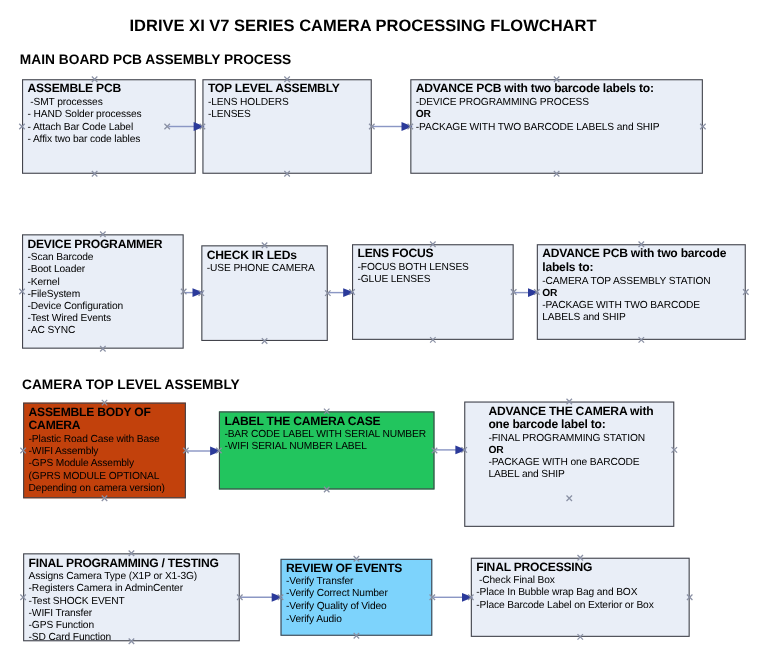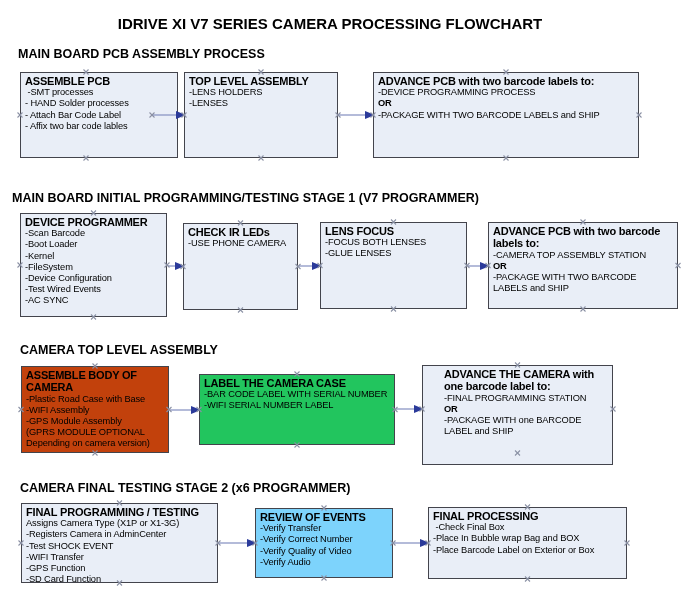--- a/index.html
+++ b/index.html
@@ -25,23 +25,21 @@
   svg.overlay{position:absolute;left:0;top:0;pointer-events:none;}
 </style>
 </head>
 <body>
 
 <div class="canvas">
 
   <div class="chart-title">IDRIVE XI V7 SERIES CAMERA PROCESSING FLOWCHART</div>
 
   <div class="sh" style="left:18px;top:47px">MAIN BOARD PCB ASSEMBLY PROCESS</div>
-  <div class="sh" style="left:12px;top:191px">MAIN BOARD INITIAL PROGRAMMING/TESTING STAGE 1 (V7 PROGRAMMER)</div>
   <div class="sh" style="left:20px;top:343px">CAMERA TOP LEVEL ASSEMBLY</div>
-  <div class="sh" style="left:20px;top:481px">CAMERA FINAL TESTING STAGE 2 (x6 PROGRAMMER)</div>
 
   <div class="box" style="left: 20px; top: 72px; width: 158px; height: 86px; background: rgb(233, 238, 247); border-color: rgb(67, 68, 76);">
     <div class="bt">ASSEMBLE PCB</div>
     <div class="bl"> -SMT processes</div>
     <div class="bl">- HAND Solder processes</div>
     <div class="bl">- Attach Bar Code Label</div>
     <div class="bl">- Affix two bar code lables</div>
   </div>
   <div class="box" style="left: 184px; top: 72px; width: 154px; height: 86px; background: rgb(233, 238, 247); border-color: rgb(67, 68, 76);">
     <div class="bt">TOP LEVEL ASSEMBLY</div>
@@ -86,21 +84,21 @@
     <div class="bl">-Plastic Road Case with Base</div>
     <div class="bl">-WIFI Assembly</div>
     <div class="bl">-GPS Module Assembly</div>
     <div class="bl">(GPRS MODULE OPTIONAL Depending on camera version)</div>
   </div>
   <div class="box" style="left: 199px; top: 374px; width: 196px; height: 71px; background: #22c55e; border-color: rgb(67, 68, 76);">
     <div class="bt">LABEL THE CAMERA CASE</div>
     <div class="bl">-BAR CODE LABEL WITH SERIAL NUMBER</div>
     <div class="bl">-WIFI SERIAL NUMBER LABEL</div>
   </div>
-  <div class="box" style="left: 422px; top: 365px; width: 191px; height: 100px; background: rgb(233, 238, 247); border-color: rgb(67, 68, 76); padding-left: 21px;">
+  <div class="box" style="left: 422px; top: 365px; width: 191px; height: 114px; background: rgb(233, 238, 247); border-color: rgb(67, 68, 76); padding-left: 21px;">
     <div class="bt">ADVANCE THE CAMERA with one barcode label to:</div>
     <div class="bl">-FINAL PROGRAMMING STATION</div>
     <div class="bl b">OR</div>
     <div class="bl">-PACKAGE WITH one BARCODE LABEL and SHIP</div>
   </div>
 
   <div class="box" style="left: 21px; top: 503px; width: 197px; height: 80px; background: rgb(233, 238, 247); border-color: rgb(67, 68, 76);">
     <div class="bt">FINAL PROGRAMMING / TESTING</div>
     <div class="bl">Assigns Camera Type (X1P or X1-3G)</div>
     <div class="bl">-Registers Camera in AdminCenter</div>

